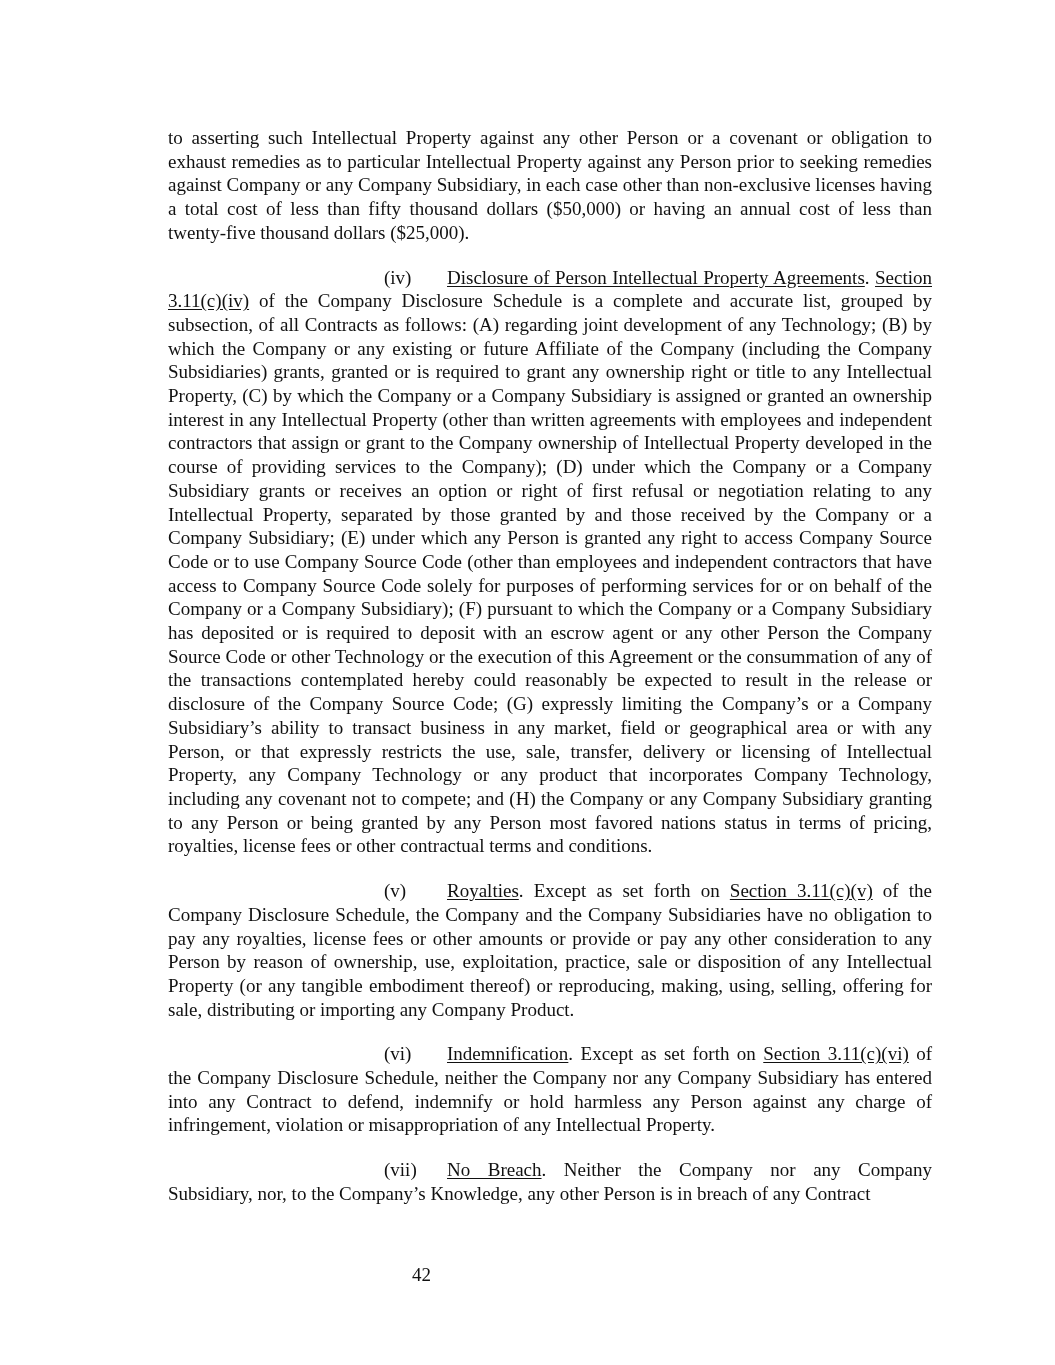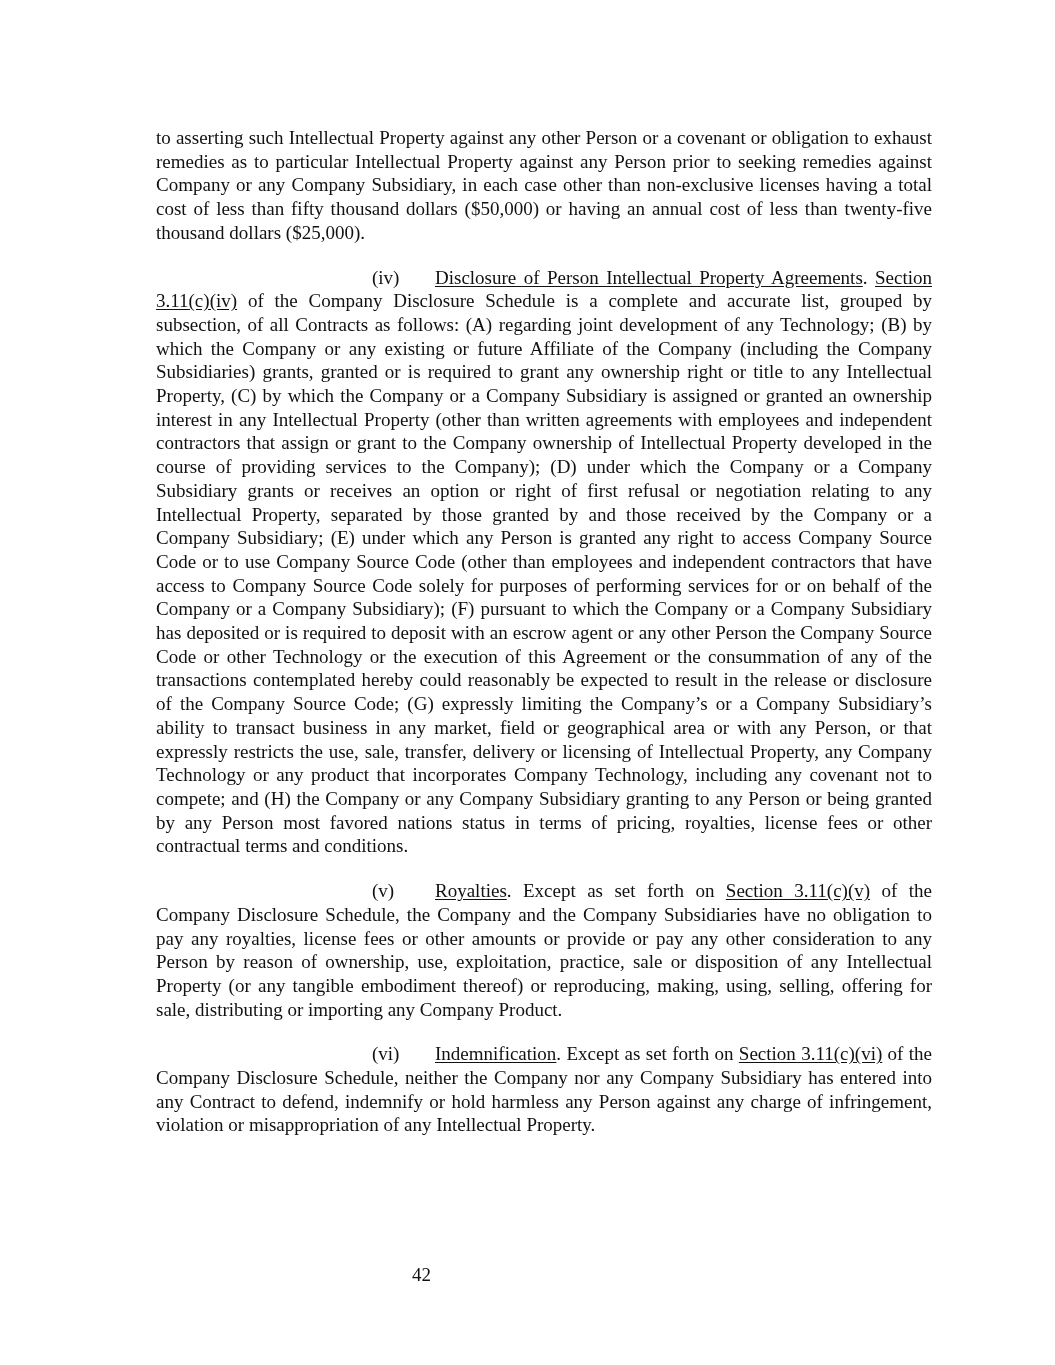--- a/index.html
+++ b/index.html
@@ -2,21 +2,21 @@
 <html><head>
   <meta charset="utf-8">
   <style>
     html, body { margin: 0; padding: 0; background: #ffffff; }
     body { width: 1055px; height: 1365px; position: relative; overflow: hidden; }
     .page {
       position: absolute; left: 156px; top: 126px; width: 776px;
       font-family: "Liberation Serif", serif; font-size: 19px; line-height: 23.7px;
       color: #111111;
     }
-    .para { text-align: justify; margin: 0 0 21px 0; }
+    .para { text-align: justify; margin: 0 0 21px 12px; }
     .para .lead { display: inline-block; width: 216px; }
     .para .num { display: inline-block; width: 63px; }
     .u { text-decoration: underline; text-underline-offset: 2px; }
     .pagenum {
       position: absolute; left: 0; width: 843px; top: 1264px; text-align: center;
       font-family: "Liberation Serif", serif; font-size: 19px; color: #111111;
     }
   </style>
 </head>
 <body>
@@ -32,15 +32,18 @@
   </p>
 
   <p class="para">
     <span class="lead"></span><span class="num">(v)</span><span class="u">Royalties</span><span>.  Except as set forth on </span><span class="u">Section 3.11(c)(v)</span><span> of the Company Disclosure Schedule, the Company and the Company Subsidiaries have no obligation to pay any royalties, license fees or other amounts or provide or pay any other consideration to any Person by reason of ownership, use, exploitation, practice, sale or disposition of any Intellectual Property (or any tangible embodiment thereof) or reproducing, making, using, selling, offering for sale, distributing or importing any Company Product.</span>
   </p>
 
   <p class="para">
     <span class="lead"></span><span class="num">(vi)</span><span class="u">Indemnification</span><span>.  Except as set forth on </span><span class="u">Section 3.11(c)(vi)</span><span> of the Company Disclosure Schedule, neither the Company nor any Company Subsidiary has entered into any Contract to defend, indemnify or hold harmless any Person against any charge of infringement, violation or misappropriation of any Intellectual Property.</span>
   </p>
 
+  <p class="para">
+    <span class="lead"></span><span class="num">(vii)</span><span class="u">No Breach</span><span>.  Neither the Company nor any Company Subsidiary, nor, to the Company’s Knowledge, any other Person is in breach of any Contract</span>
+  </p>
 </div>
 
 <div class="pagenum">42</div>
 
 </body></html>

